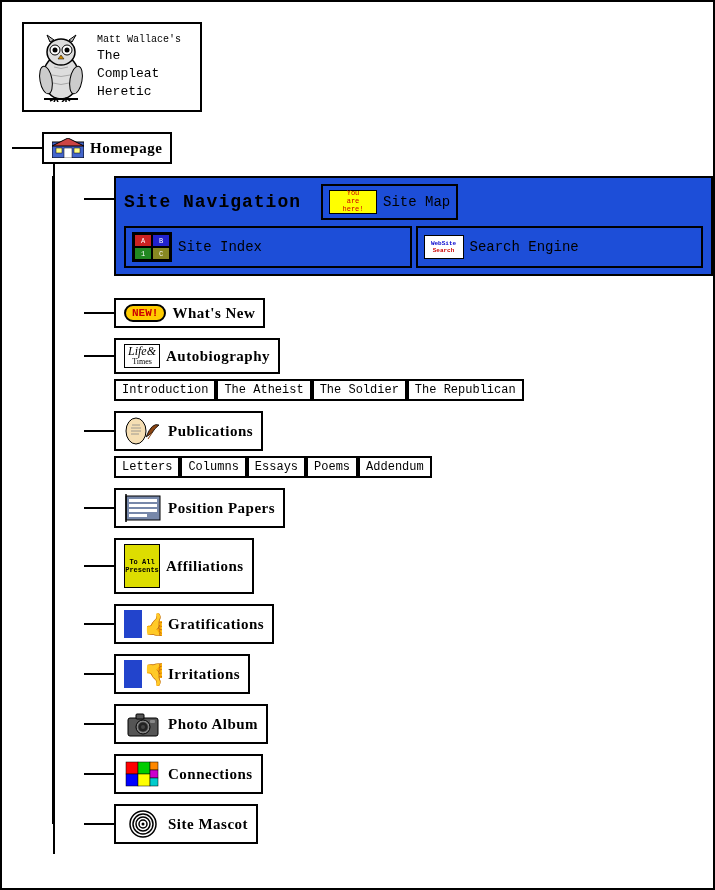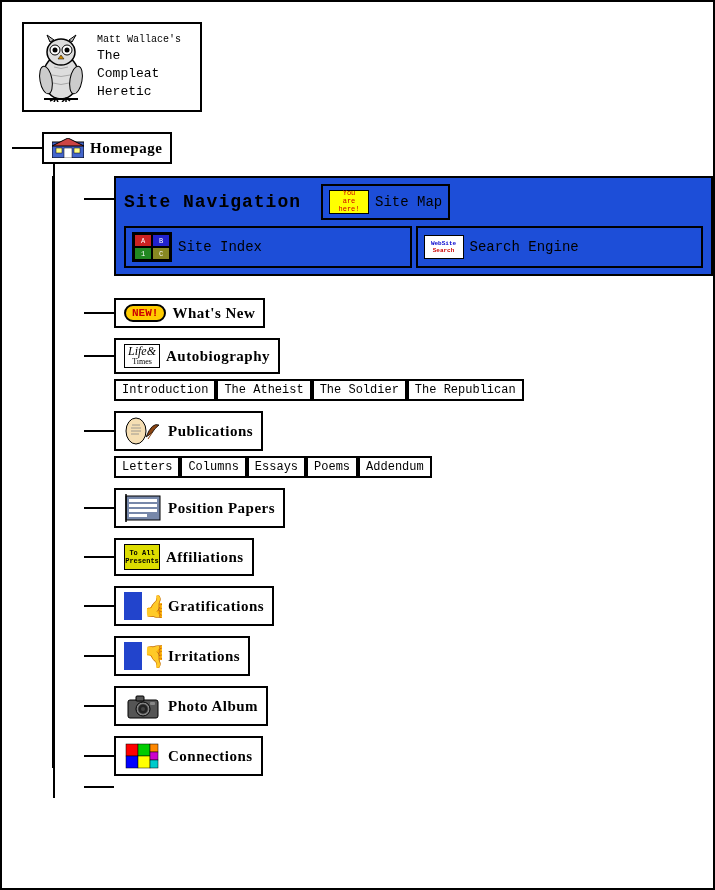--- a/index.html
+++ b/index.html
@@ -132,35 +132,35 @@
       flex-direction: column;
       align-items: center;
       justify-content: center;
       line-height: 1.1;
       color: #000;
     }
 
     
     .icon-affiliations {
       width: 36px;
-      height: 26px;
+      height: 44px;
       background: #dddd00;
       border: 1px solid #000;
       font-size: 8px;
       font-family: 'Courier New', monospace;
       display: flex;
       align-items: center;
       justify-content: center;
       text-align: center;
       line-height: 1.1;
     }
 
     
     .badge-youarehere {
-      width: 40px;
+      width: 48px;
       height: 24px;
       background: #ffff00;
       border: 1px solid #000;
       font-size: 7px;
       display: flex;
       align-items: center;
       justify-content: center;
       text-align: center;
       line-height: 1.1;
       font-family: 'Courier New', monospace;
@@ -438,18 +438,29 @@
             <rect x="26" y="2" width="8" height="8" fill="#ff8800" stroke="#000" stroke-width="0.5"></rect>
             <rect x="26" y="10" width="8" height="8" fill="#cc00cc" stroke="#000" stroke-width="0.5"></rect>
             <rect x="26" y="18" width="8" height="8" fill="#00cccc" stroke="#000" stroke-width="0.5"></rect>
           </svg>
           <span class="node-label">Connections</span>
         </div>
       </div>
 
       <div style="display:flex; align-items:center; margin-bottom:10px;">
         <div style="width:30px; height:2px; background:#000; flex-shrink:0;"></div>
+        <div class="node-box">
+
+          <svg width="38" height="28" viewBox="0 0 38 28">
+            <circle cx="19" cy="14" r="13" fill="#fff" stroke="#000" stroke-width="1.5"></circle>
+            <circle cx="19" cy="14" r="10" fill="none" stroke="#000" stroke-width="1.5"></circle>
+            <circle cx="19" cy="14" r="7" fill="none" stroke="#000" stroke-width="1.5"></circle>
+            <circle cx="19" cy="14" r="4" fill="none" stroke="#000" stroke-width="1.5"></circle>
+            <circle cx="19" cy="14" r="1.5" fill="#000"></circle>
+          </svg>
+          <span class="node-label">Site Mascot</span>
+        </div>
       </div>
 
     </div>
   </div>
 
 </div>
 
 </body></html>

